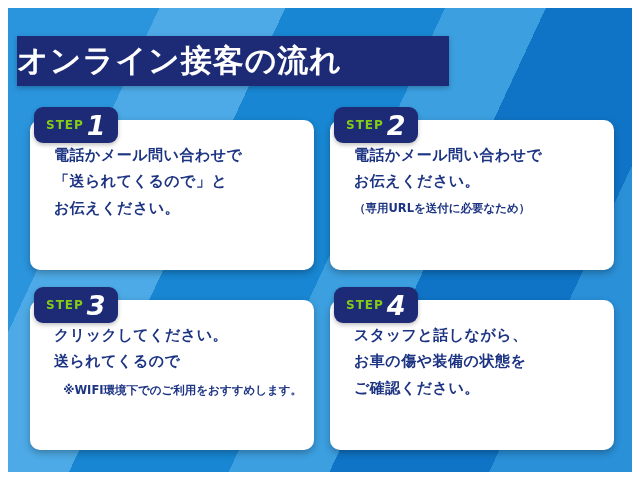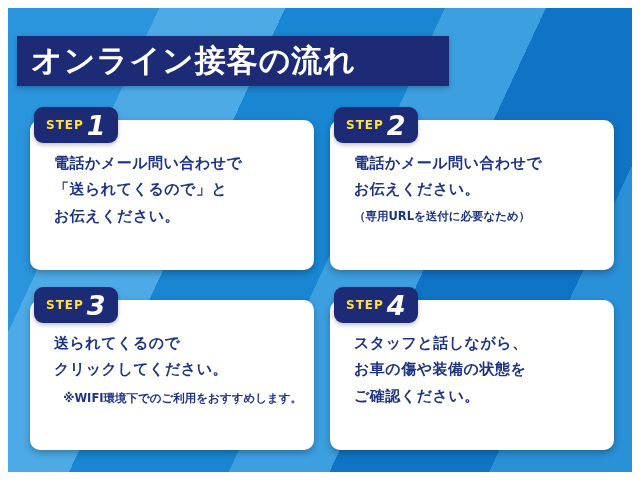--- a/index.html
+++ b/index.html
@@ -29,21 +29,20 @@
       #0f74c6 64%, #0f74c6 83%,
       #2a90d8 83%, #2a90d8 100%);
   }
   .banner {
     position: absolute;
     left: 17px; top: 36px;
     width: 432px; height: 50px;
     background: #1d2b76;
     display: flex;
     align-items: center;
-    padding-left: 14px;
     box-sizing: border-box;
     box-shadow: 0 2px 5px rgba(0,0,0,0.25);
   }
   .banner-title {
     color: #ffffff;
     font-size: 31px;
     font-weight: bold;
     letter-spacing: 1px;
     white-space: nowrap;
   }
@@ -68,36 +67,36 @@
     background: #1d2b76;
     border-radius: 9px;
     display: flex;
     align-items: center;
     justify-content: center;
     padding: 0 12px 0 12px;
     box-sizing: border-box;
     box-shadow: 0 2px 4px rgba(0,0,0,0.25);
   }
   .badge-step {
-    color: #fde047;
+    color: #84cc16;
     font-size: 12px;
     font-weight: bold;
     letter-spacing: 1px;
     margin-right: 3px;
   }
   .badge-num {
     color: #ffffff;
     font-size: 27px;
     font-weight: bold;
     font-style: italic;
     line-height: 1;
   }
   .card-body {
     position: absolute;
-    left: 24px; right: 12px; top: 30px;
+    left: 24px; right: 12px; top: 22px;
   }
   .line {
     margin: 0;
     color: #1d3483;
     font-size: 15px;
     font-weight: 600;
     line-height: 1.75;
     letter-spacing: 0.5px;
     white-space: nowrap;
   }
@@ -144,22 +143,22 @@
       <p class="note">（専用URLを送付に必要なため）</p>
     </div>
   </div>
 
   <div class="card c3">
     <div class="badge">
       <span class="badge-step">STEP</span>
       <span class="badge-num">3</span>
     </div>
     <div class="card-body">
+      <p class="line">クリックしてください。</p>
       <p class="line">送られてくるので</p>
-      <p class="line">クリックしてください。</p>
       <p class="note">※WIFI環境下でのご利用をおすすめします。</p>
     </div>
   </div>
 
   <div class="card c4">
     <div class="badge">
       <span class="badge-step">STEP</span>
       <span class="badge-num">4</span>
     </div>
     <div class="card-body">

